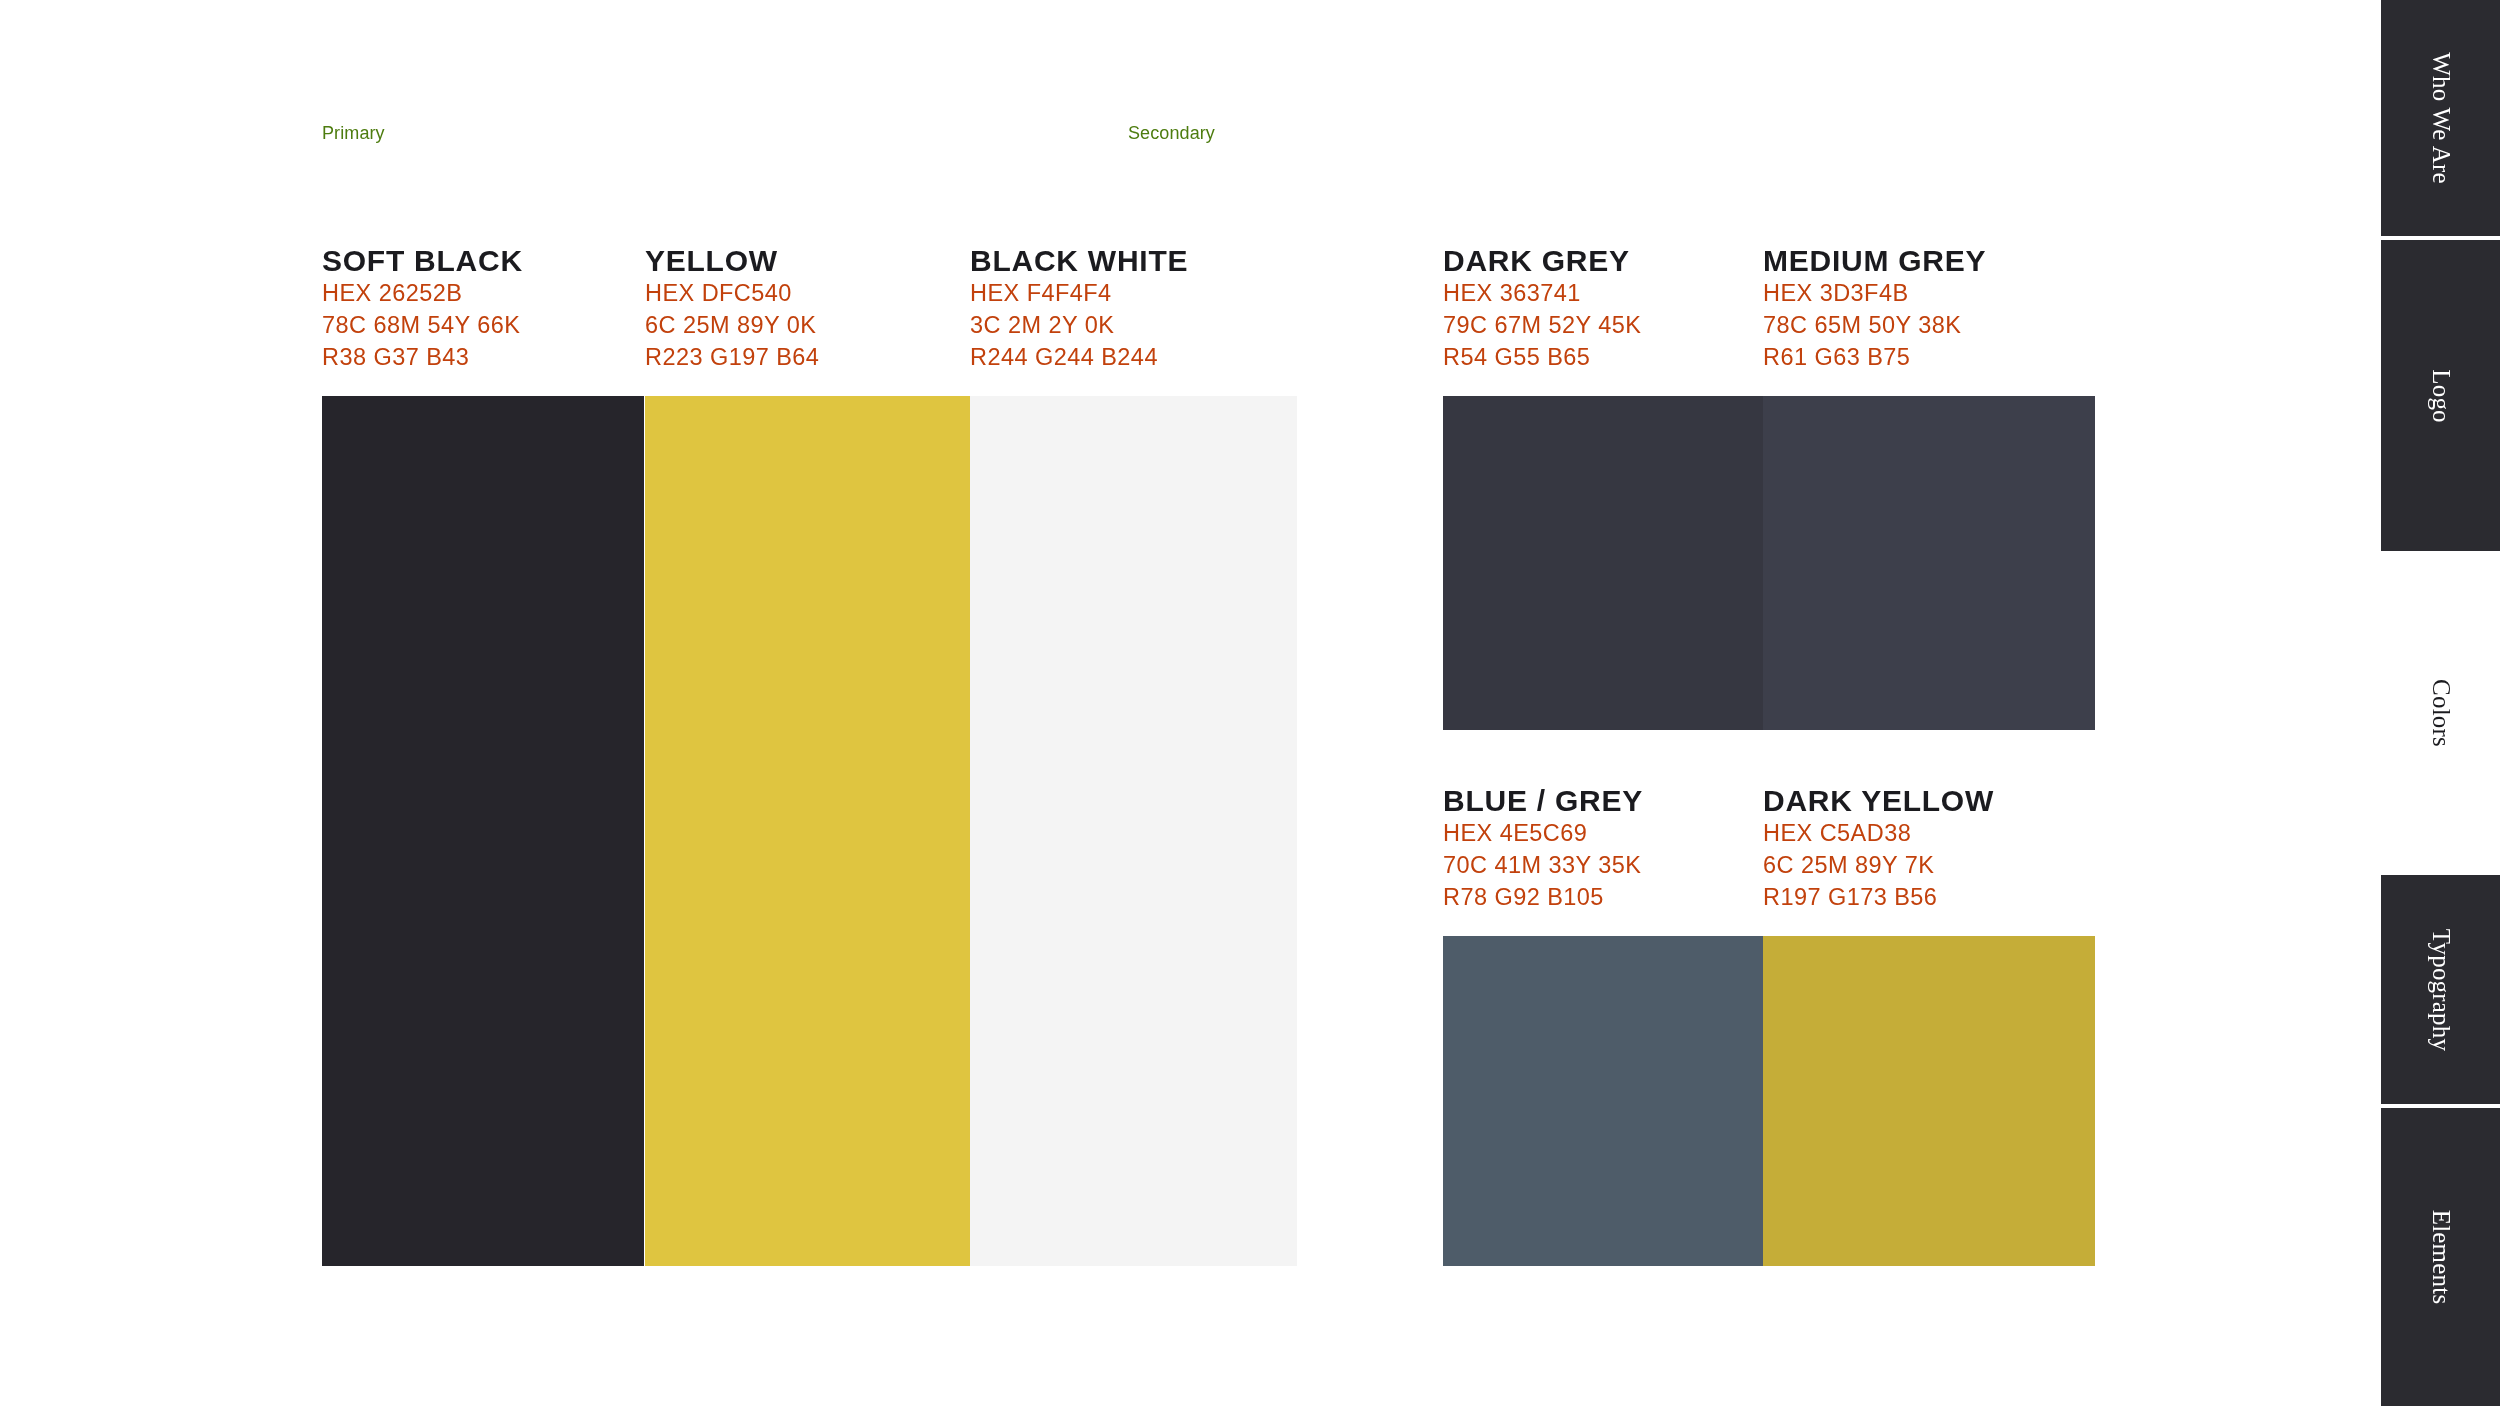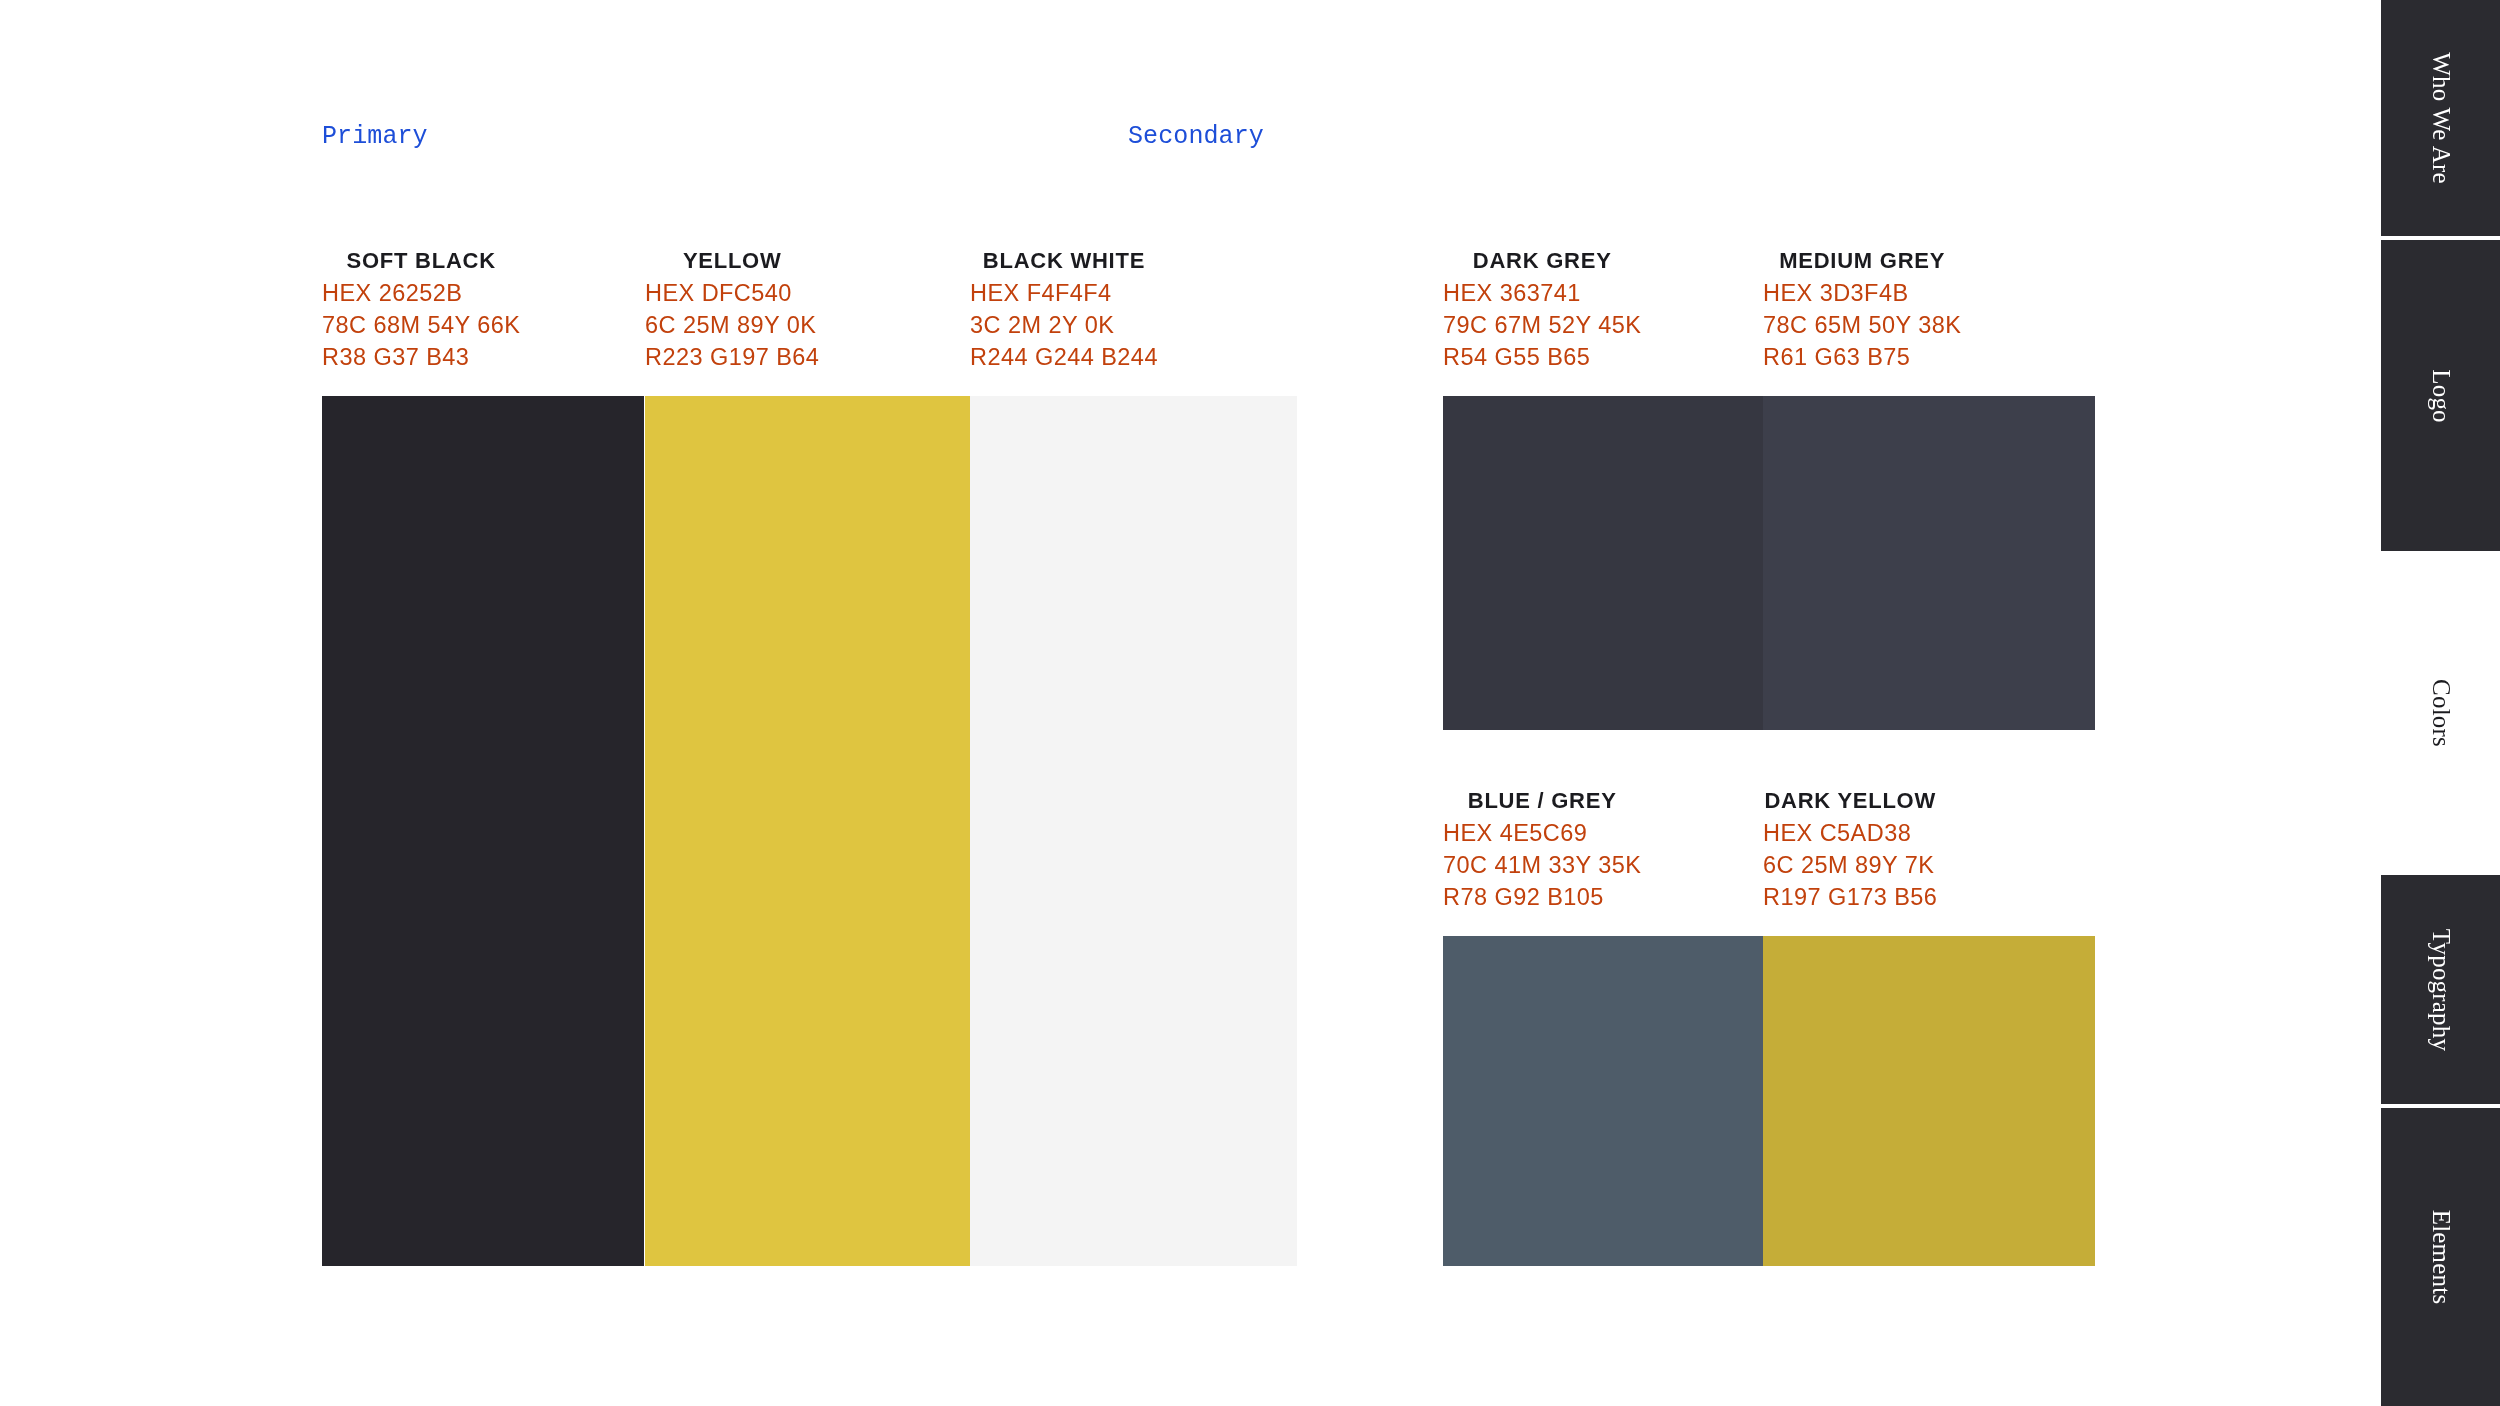--- a/index.html
+++ b/index.html
@@ -15,49 +15,48 @@
     overflow: hidden;
     font-family: "Liberation Sans", sans-serif;
     -webkit-font-smoothing: antialiased;
   }
 
   .page { position: absolute; inset: 0; background: #ffffff; }
 
   
   .section-label {
     position: absolute;
-    font-family: Liberation Mono, monospace;
-    font-size: 25px;
+    font-family: Liberation Sans, sans-serif;
+    font-size: 18px;
     line-height: 1;
-    color: #1d4ed8;
+    color: #4d7c0f;
     letter-spacing: 0.1px;
     white-space: nowrap;
   }
   #primary-label   { left: 322px; top: 124px; }
   #secondary-label { left: 1128px; top: 124px; }
 
   
   .swatch-group { position: absolute; }
 
   .swatch-col { position: absolute; top: 0; }
 
   .swatch-meta {
     position: absolute;
     top: 0;
     left: 0;
     white-space: nowrap;
   }
   .swatch-name {
-    font-size: 22px;
+    font-size: 30px;
     font-weight: bold;
     letter-spacing: 0.75px;
     color: #1b1b1f;
     line-height: 32px;
     margin: 0;
-    text-align: center;
   }
   .swatch-line {
     font-size: 23.5px;
     font-weight: normal;
     letter-spacing: 0.45px;
     color: #c2410c;
     line-height: 32px;
     margin: 0;
   }
 

